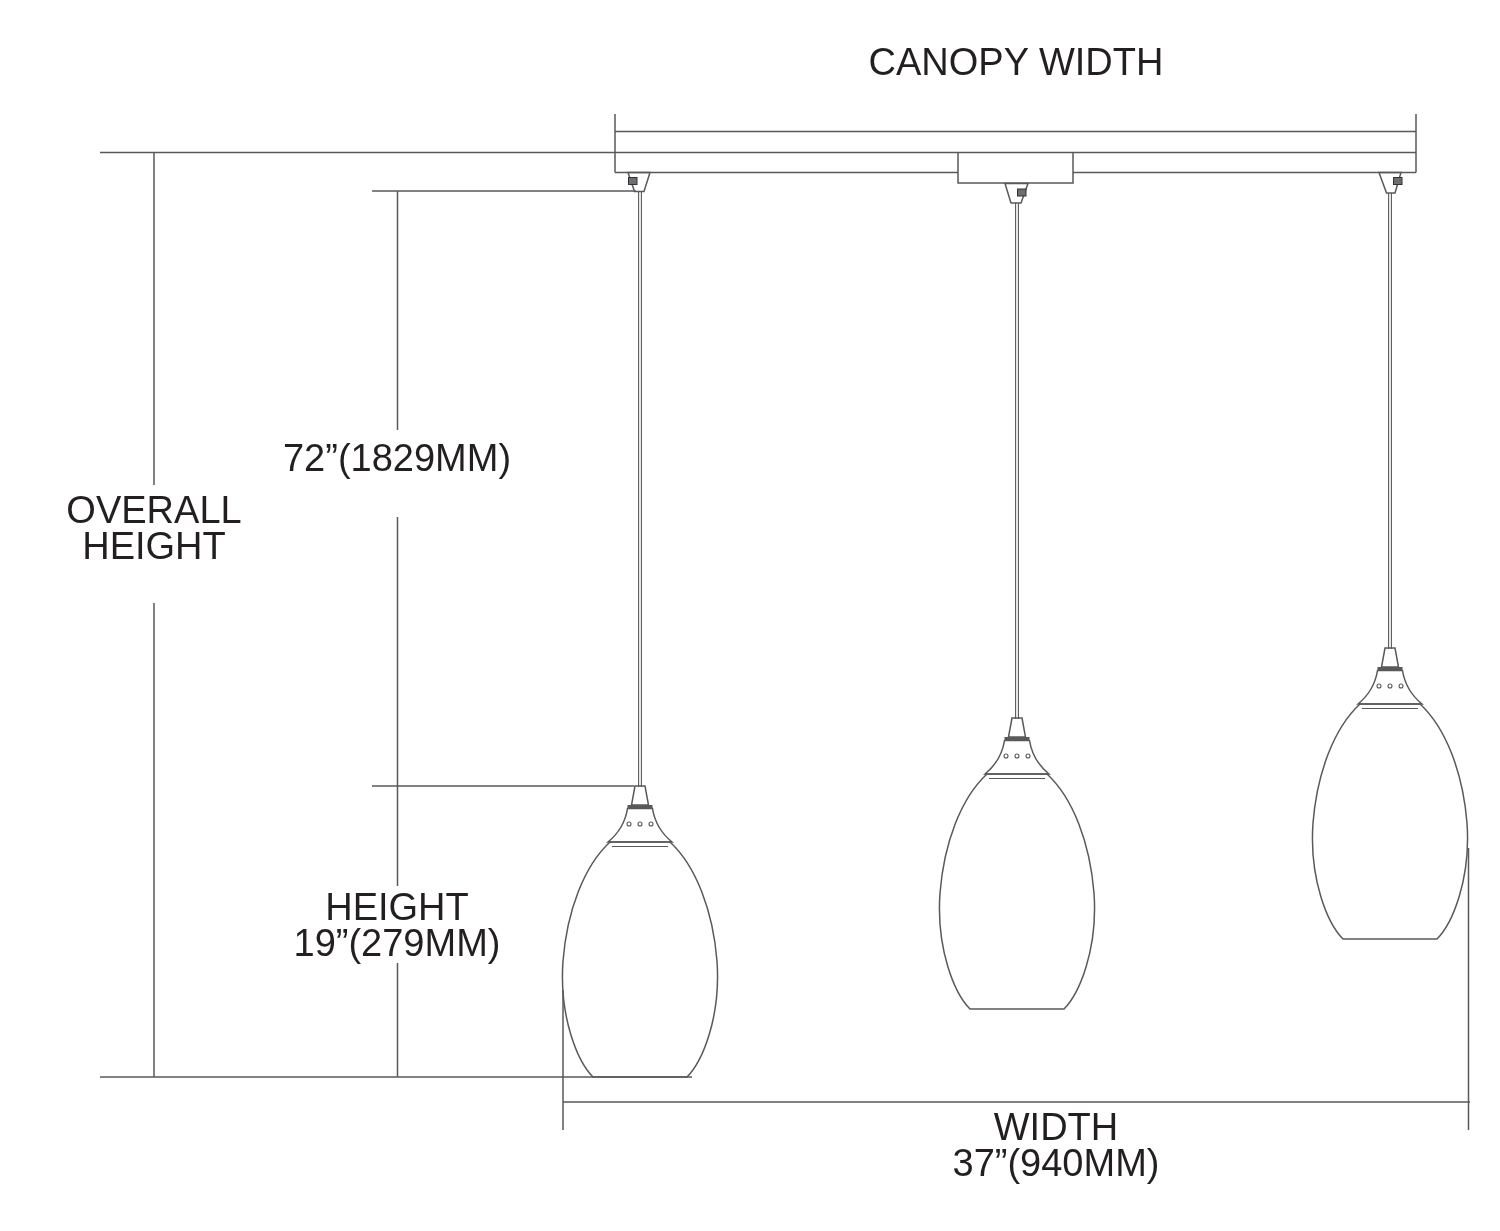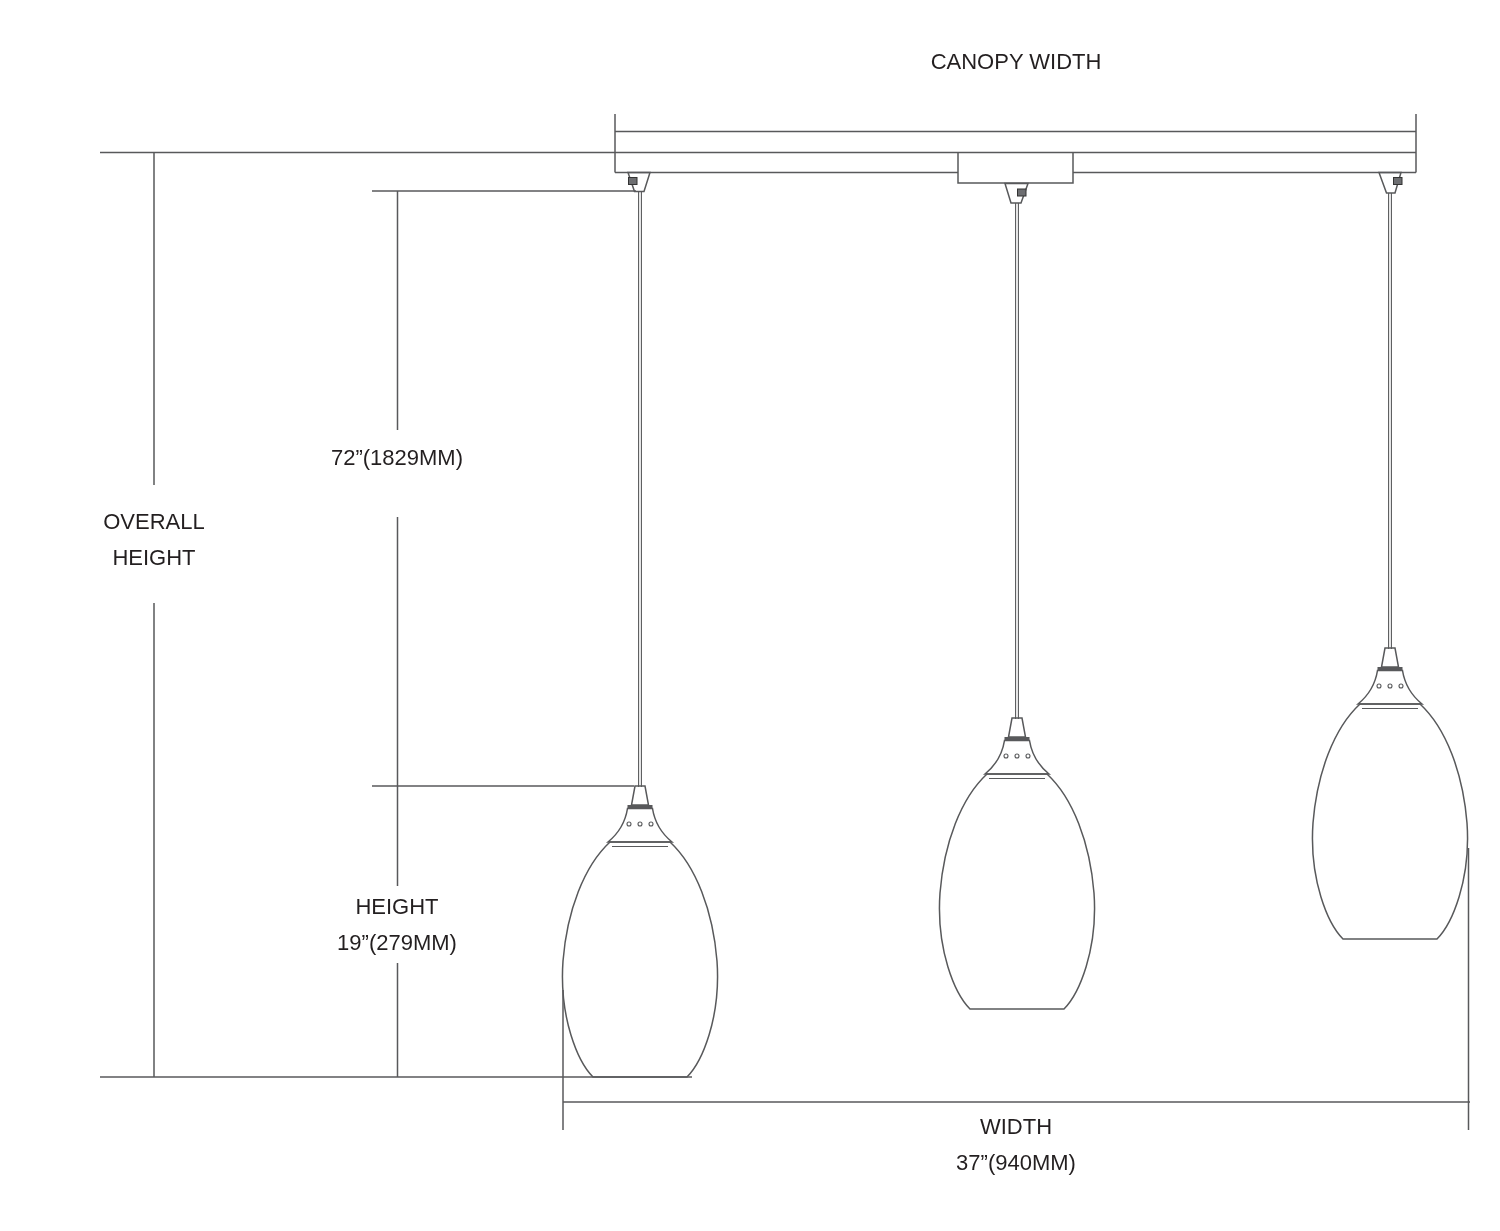--- a/index.html
+++ b/index.html
@@ -37,21 +37,21 @@
   }
   .screw {
     fill: #6d6e71;
     stroke: #333333;
     stroke-width: 1;
   }
   .dim-text {
     position: absolute;
     transform: translateX(-50%);
     text-align: center;
-    font-size: 22px;
+    font-size: 38px;
     line-height: 36px;
     color: var(--text-color, #231f20);
     white-space: nowrap;
   }
   .dim-text span { display: block; }
 </style>
 </head>
 <body>
 
 <div class="canvas">
@@ -125,32 +125,32 @@
       <path class="ln" d="M 563,1102 H 1470"></path>
       <path class="ln" d="M 563,990 V 1130"></path>
       <path class="ln" d="M 1468.5,848 V 1130"></path>
     </g>
   </svg>
 
   <div class="dim-text" style="left:1016px; top:44px;">
     <span>CANOPY WIDTH</span>
   </div>
 
-  <div class="dim-text" style="left:154px; top:504px;">
+  <div class="dim-text" style="left:154px; top:492px;">
     <span>OVERALL</span>
     <span>HEIGHT</span>
   </div>
 
   <div class="dim-text" style="left:397px; top:440px;">
     <span>72”(1829MM)</span>
   </div>
 
   <div class="dim-text" style="left:397px; top:889px;">
     <span>HEIGHT</span>
     <span>19”(279MM)</span>
   </div>
 
-  <div class="dim-text" style="left:1016px; top:1109px;">
+  <div class="dim-text" style="left:1056px; top:1109px;">
     <span>WIDTH</span>
     <span>37”(940MM)</span>
   </div>
 
 </div>
 
 </body></html>

